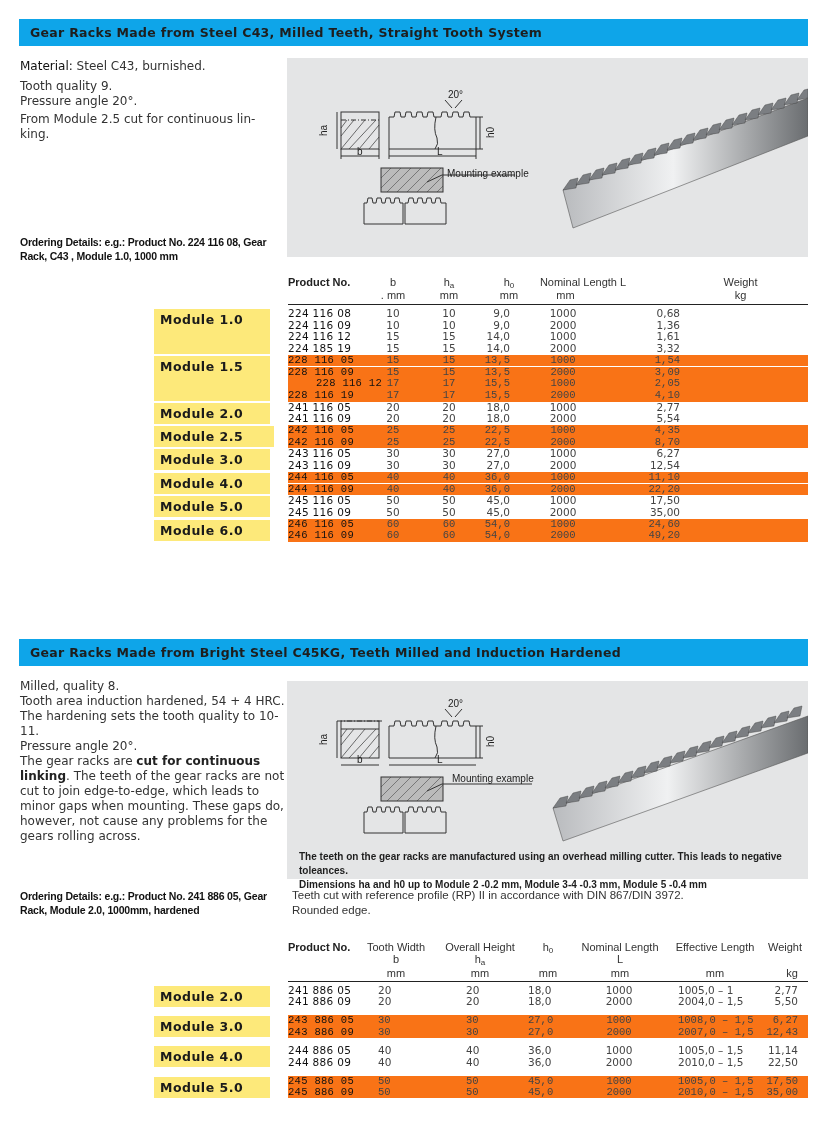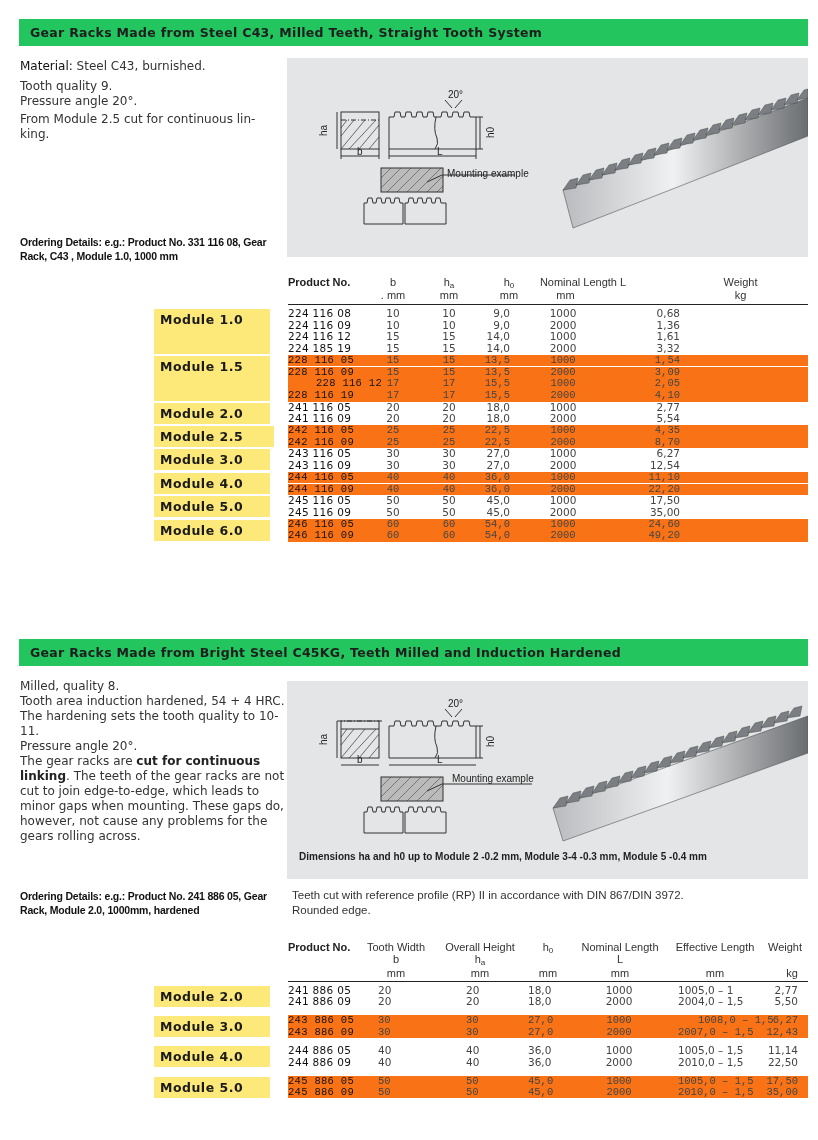--- a/index.html
+++ b/index.html
@@ -1,18 +1,18 @@
 <!DOCTYPE html>
 <html><head>
 <meta charset="utf-8">
 <style>
   html, body { margin:0; padding:0; background:#ffffff; }
   body { width:818px; height:1140px; position:relative; overflow:hidden;
          font-family:"DejaVu Sans", "Liberation Sans", sans-serif; color:#222; }
-  .title-bar { position:absolute; left:19px; width:789px; height:27px; background:#22c55e; }
+  .title-bar { position:absolute; left:19px; width:789px; height:27px; background:#0ea5e9; }
   .title-bar span { position:absolute; left:11px; top:6px; font-size:12.5px; font-weight:bold;
          letter-spacing:0.3px; color:#1e1e1e; }
   .para { position:absolute; font-size:12px; line-height:15px; color:#333; }
   .para b { font-weight:normal; color:#111; }
   .ordering { position:absolute; font-family:"Liberation Sans", sans-serif; font-size:10.5px;
          line-height:14px; color:#111; font-weight:bold; letter-spacing:-0.2px; }
   .figure-box { position:absolute; background:#e4e5e6; }
   .rack-photo { position:absolute; }
   .note-box { position:absolute; font-family:"Liberation Sans", sans-serif; font-size:10px;
          line-height:14px; color:#1e1e1e; font-weight:bold; }
@@ -39,21 +39,21 @@
 
 <div class="para" style="left:20px; top:59px; width:260px;">
   <div style="margin-bottom:5px;"><b>Material:</b><span> Steel C43, burnished.</span></div>
   <div>Tooth quality 9.</div>
   <div style="margin-bottom:3px;">Pressure angle 20°.</div>
   <div>From Module 2.5 cut for continuous lin-</div>
   <div>king.</div>
 </div>
 
 <div class="ordering" style="left:20px; top:235px; width:260px;">
-  <div>Ordering Details: e.g.: Product No. 331 116 08, Gear</div>
+  <div>Ordering Details: e.g.: Product No. 224 116 08, Gear</div>
   <div>Rack, C43 , Module 1.0, 1000 mm</div>
 </div>
 
 <div class="figure-box" style="left:287px; top:58px; width:521px; height:199px;">
   <svg class="diagram" width="260" height="199" style="position:absolute;left:0;top:0;">
     <g stroke="#333" stroke-width="1" fill="none">
 
       <rect x="54" y="54" width="38" height="37" fill="#e4e5e6"></rect>
       <line x1="54" y1="62" x2="92" y2="62" stroke-dasharray="5,2,1,2"></line>
       <g stroke-width="0.7">
@@ -435,20 +435,21 @@
       <polygon points="161,67 168,57 176,55 174,65"></polygon>
       <polygon points="174,62 181,52 189,50 187,60"></polygon>
       <polygon points="187,57 194,47 202,45 200,55"></polygon>
       <polygon points="200,52 207,42 215,40 213,50"></polygon>
       <polygon points="213,47 220,37 228,35 226,45"></polygon>
       <polygon points="226,42 233,32 241,30 239,40"></polygon>
       <polygon points="239,37 246,27 254,25 252,35"></polygon>
     </g>
   </svg>
   <div class="note-box" style="left:12px; top:169px; width:505px;">
+    <div>The teeth on the gear racks are manufactured using an overhead milling cutter. This leads to negative toleances.</div>
     <div>Dimensions ha and h0 up to Module 2  -0.2 mm, Module 3-4  -0.3 mm, Module 5  -0.4 mm</div>
   </div>
 </div>
 
 <div class="para" style="left:292px; top:888px; width:520px; font-family:'Liberation Sans', sans-serif; font-size:11.5px;">
   <div>Teeth cut with reference profile (RP) II in accordance with DIN 867/DIN 3972.</div>
   <div>Rounded edge.</div>
 </div>
 
 <div class="thead" style="left:288px; top:940px; width:520px; height:40px;">
@@ -495,21 +496,21 @@
     </div>
     <div class="module-lbl" style="left: 154px; width: 116px; top: 1016.2px; height: 21px;">
       <span>Module 3.0</span>
     </div>
     <div class="row hl" style="left: 288px; width: 520px; top: 1015.2px; height: 11.4px;">
       <div class="cell pn" style="left: 0px; width: 70px;">243 886 05</div>
       <div class="cell " style="left: 90px; width: 30px;">30</div>
       <div class="cell " style="left: 178px; width: 30px;">30</div>
       <div class="cell " style="left: 240px; width: 35px;">27,0</div>
       <div class="cell c" style="left: 306px; width: 50px;">1000</div>
-      <div class="cell " style="left: 390px; width: 90px; margin-left: 20px;">1008,0 – 1,5</div>
+      <div class="cell " style="left: 390px; width: 90px;">1008,0 – 1,5</div>
       <div class="cell r" style="left: 474px; width: 36px;">6,27</div>
     </div>
     <div class="row hl" style="left: 288px; width: 520px; top: 1026.6px; height: 11.4px;">
       <div class="cell pn" style="left: 0px; width: 70px;">243 886 09</div>
       <div class="cell " style="left: 90px; width: 30px;">30</div>
       <div class="cell " style="left: 178px; width: 30px;">30</div>
       <div class="cell " style="left: 240px; width: 35px;">27,0</div>
       <div class="cell c" style="left: 306px; width: 50px;">2000</div>
       <div class="cell " style="left: 390px; width: 90px;">2007,0 – 1,5</div>
       <div class="cell r" style="left: 474px; width: 36px;">12,43</div>

